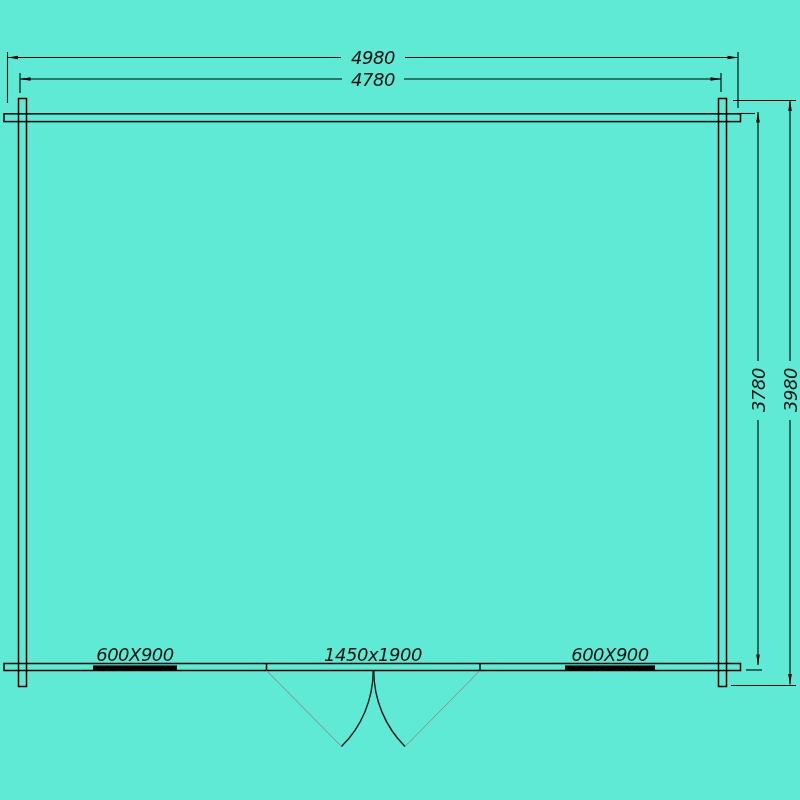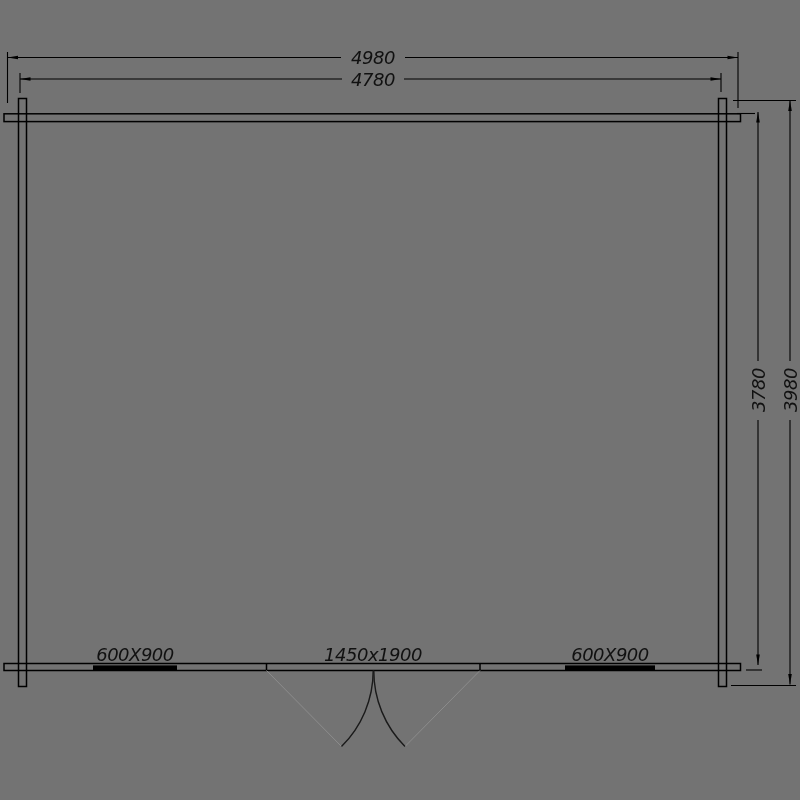--- a/index.html
+++ b/index.html
@@ -4,21 +4,21 @@
 <style>
   html, body {
     margin: 0;
     padding: 0;
     background: #ffffff;
   }
   .canvas {
     position: relative;
     width: 800px;
     height: 800px;
-    background: #737373;
+    background: #5eead4;
     overflow: hidden;
   }
   svg text {
     font-family: "DejaVu Sans", "Liberation Sans", sans-serif;
     font-style: italic;
     font-size: 18px;
     letter-spacing: -0.5px;
     fill: #111111;
   }
 </style>

